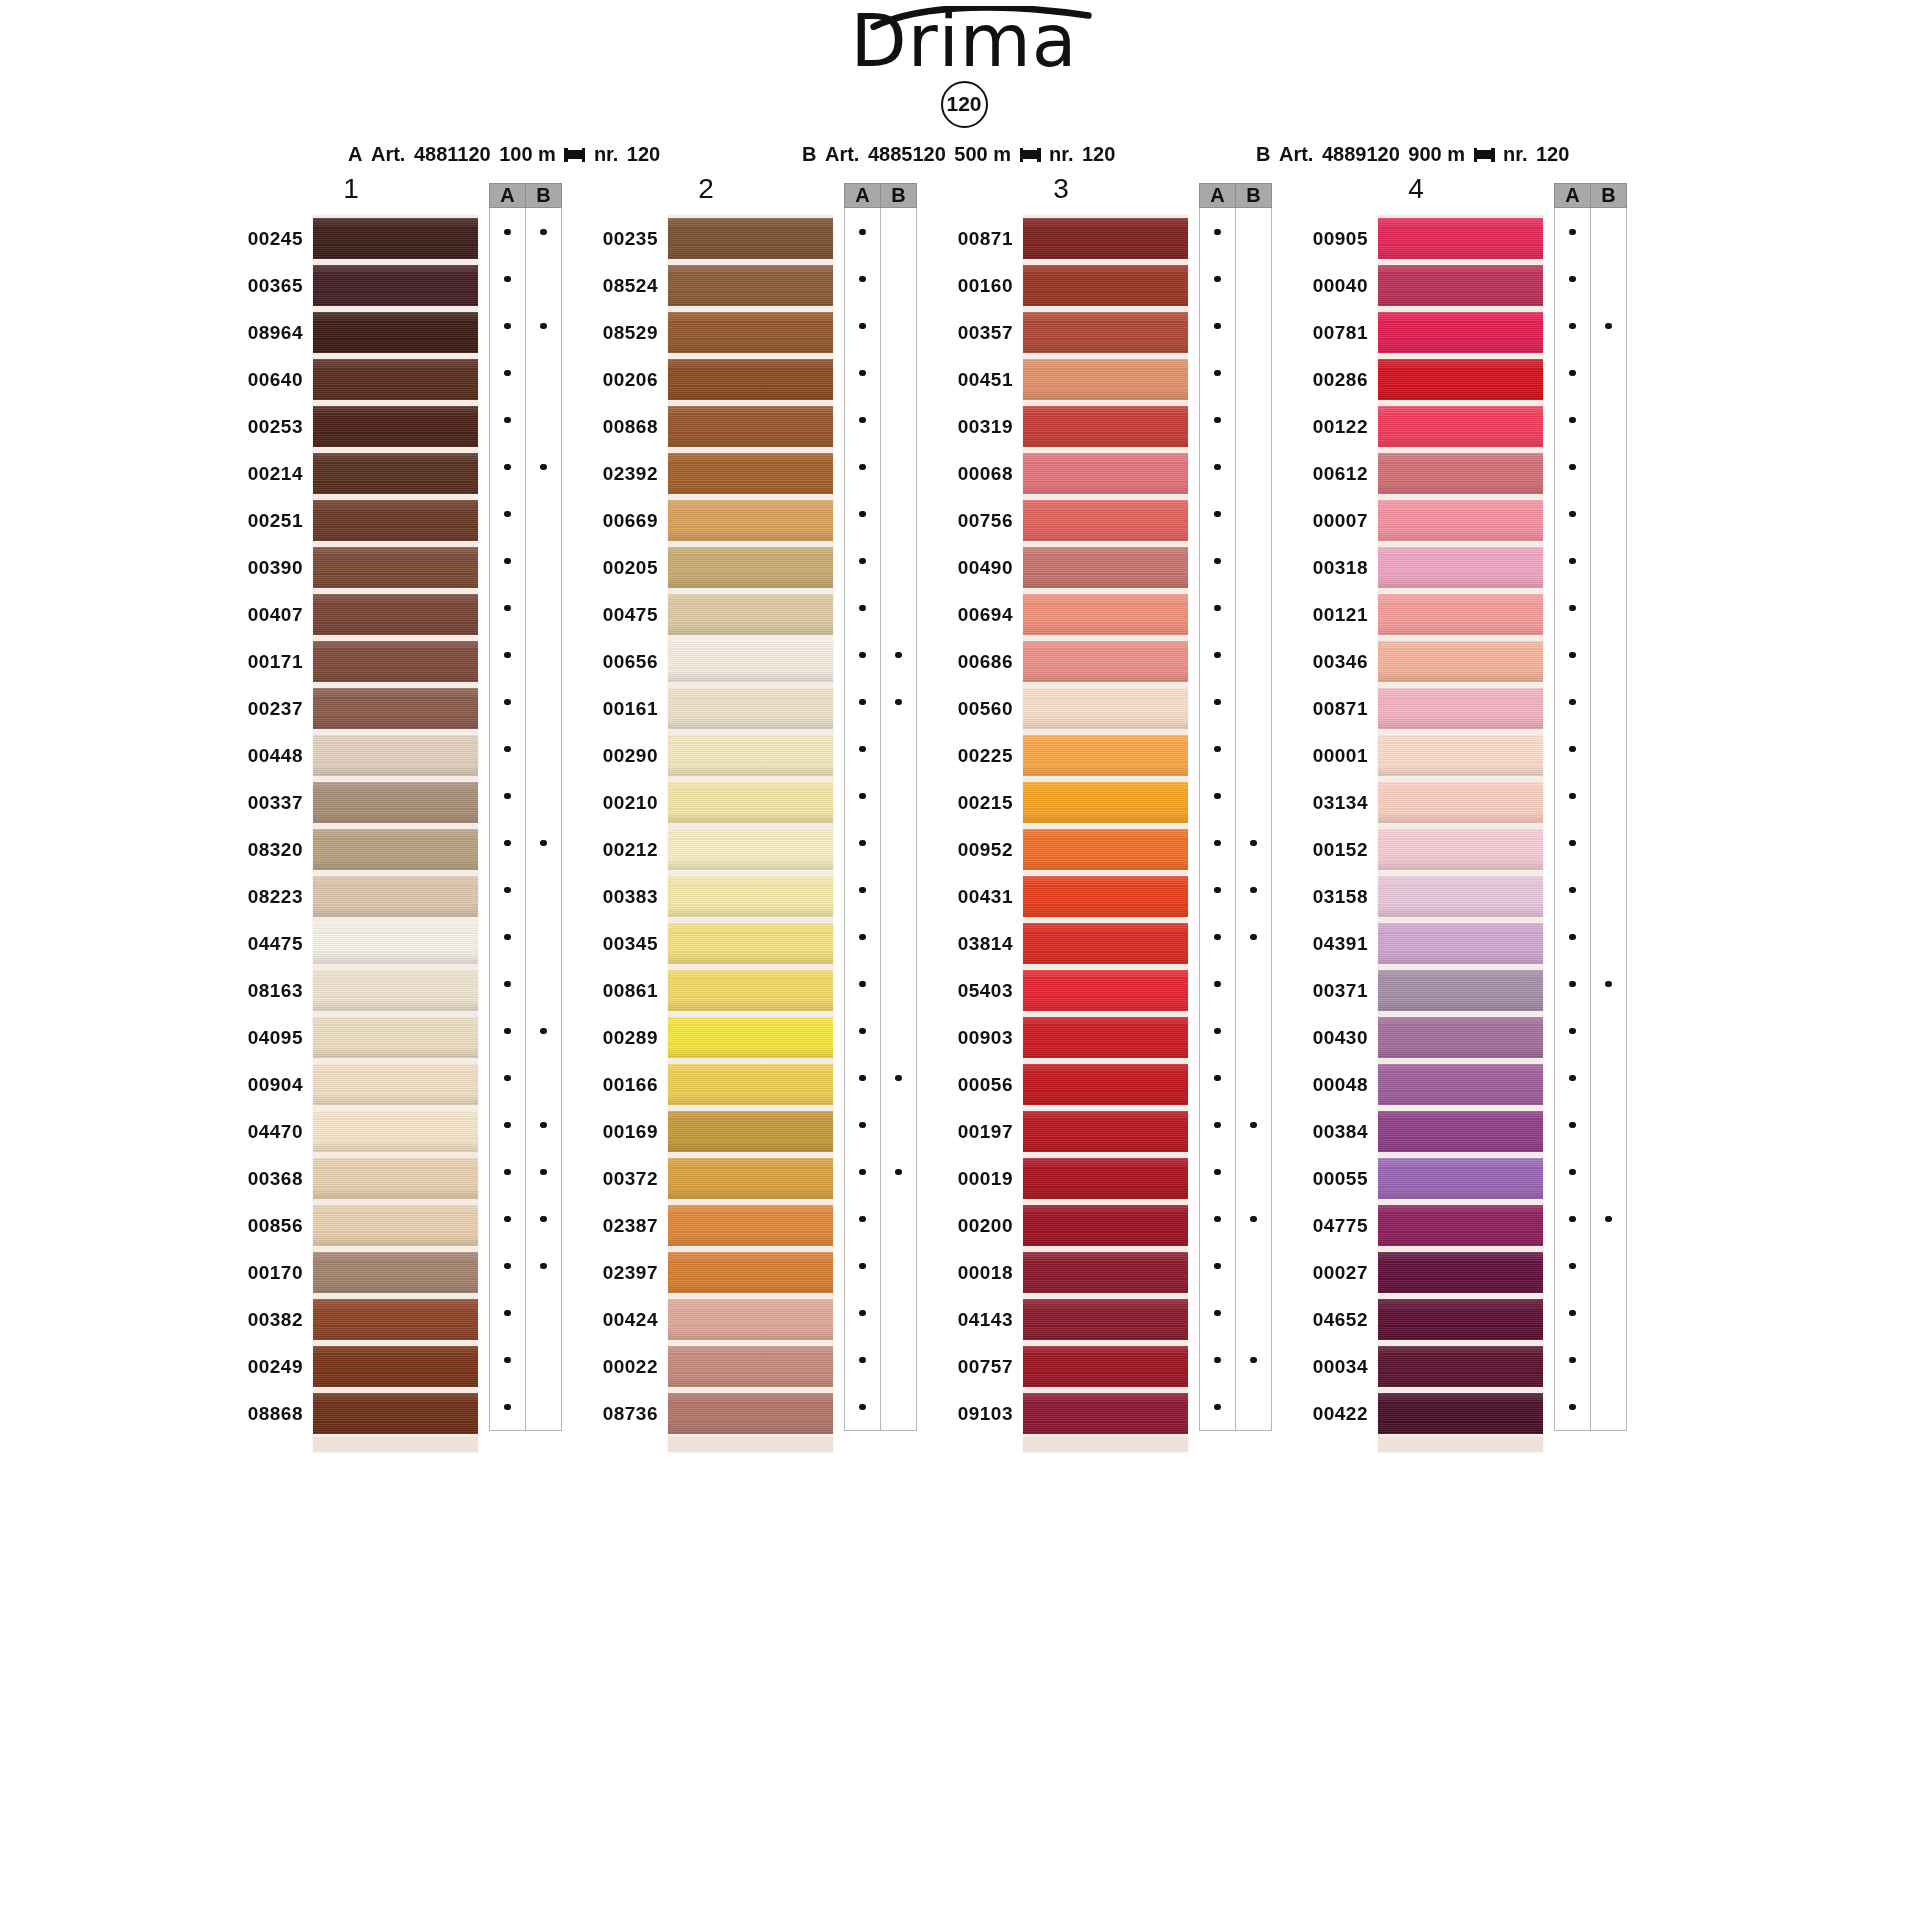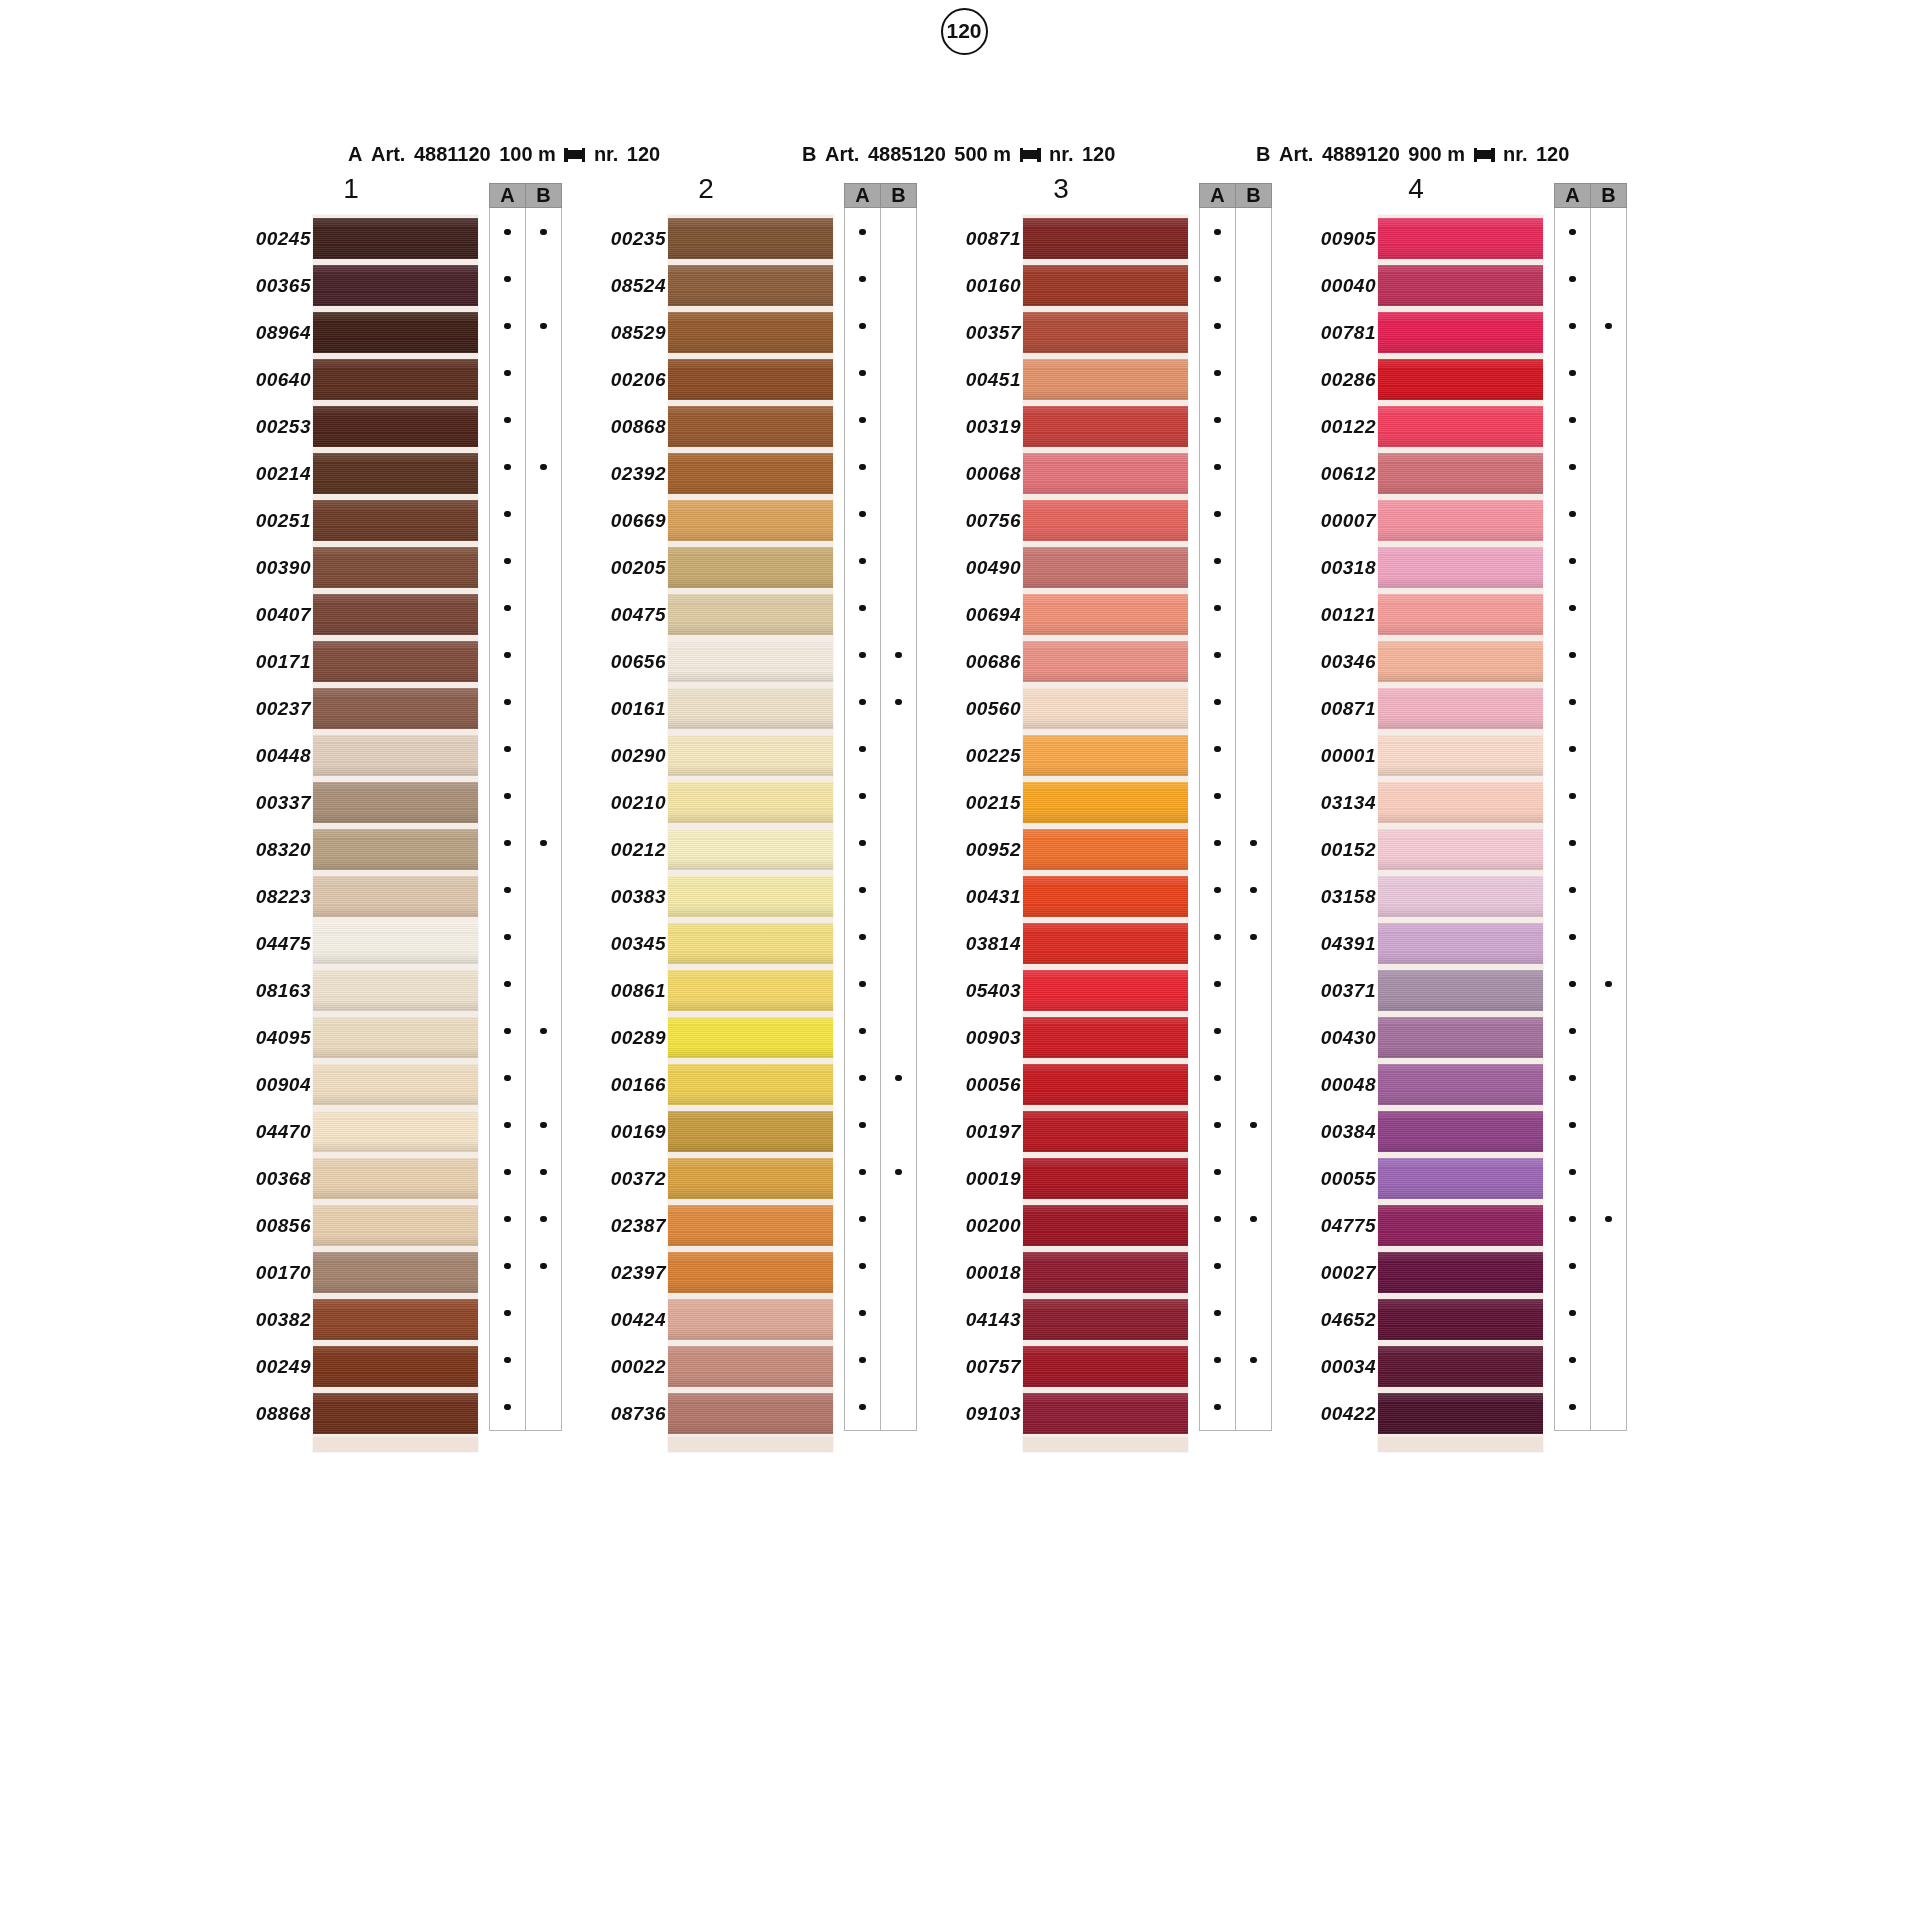--- a/index.html
+++ b/index.html
@@ -23,21 +23,21 @@
   .spool-icon i{position:absolute;background:#111;}
   .spool-icon .lcap{left:0;top:0;width:3.8px;height:14px;}
   .spool-icon .rcap{right:0;top:0;width:3.8px;height:14px;}
   .spool-icon .body{left:2.8px;top:2.8px;right:2.8px;height:8.5px;}
 
   
   .group{position:absolute;top:215px;}
   .grp-num{position:absolute;top:-42px;width:100%;text-align:center;font-size:28px;font-weight:400;color:#111;
            font-family:"Liberation Sans",sans-serif;}
 
-  .codes{position:absolute;left:8px;top:0;width:79px;font-style:italic;}
+  .codes{position:absolute;left:0;top:0;width:79px;}
   .code{height:47px;line-height:47px;text-align:right;font-size:19px;font-weight:700;letter-spacing:0.5px;color:#111;
         font-family:"Liberation Sans",sans-serif;}
 
   .swatches{position:absolute;left:89px;top:0;width:165px;background:#f4ece6;
             box-shadow:0 0 0 0.9px rgba(0,0,0,0.04);}
   .swatch{height:47px;position:relative;}
   .swatch .band{position:absolute;left:0;right:0;top:2.8px;bottom:2.8px;}
   .swatch .band::after{content:"";position:absolute;inset:0;
        background:repeating-linear-gradient(to bottom,rgba(255,255,255,0.085) 0 0.9px,rgba(0,0,0,0.055) 0.9px 1.9px);}
   .swatch .band::before{content:"";position:absolute;inset:0;
@@ -51,20 +51,26 @@
   .abbody{display:flex;border:0.9px solid #b5b5b5;border-top:none;box-sizing:border-box;background:#fff;}
   .abbody .lane{flex:1;}
   .abbody .lane:first-child{border-right:0.9px solid #b5b5b5;}
   .cell{height:47px;display:flex;align-items:center;justify-content:center;}
   .dot{width:6.6px;height:6.6px;border-radius:50%;background:#111;}
 </style>
 </head>
 <body>
 
 <div id="logo-block">
+  <div class="logo-wrap">
+    <svg class="logo-swoosh" viewBox="0 0 240 26">
+      <path d="M6 22 C60 -4 150 -2 234 10" fill="none" stroke="#111" stroke-width="7" stroke-linecap="round"></path>
+    </svg>
+    <div class="logo-text">Drima</div>
+  </div>
   <div class="logo-badge">120</div>
 </div>
 
 <div id="legend">
     <div class="legend-item" style="left: 348px;">
       <span class="grp">A</span>
       <span>Art.</span>
       <span>4881120</span>
       <span>100 m</span>
       <span class="spool-icon">

